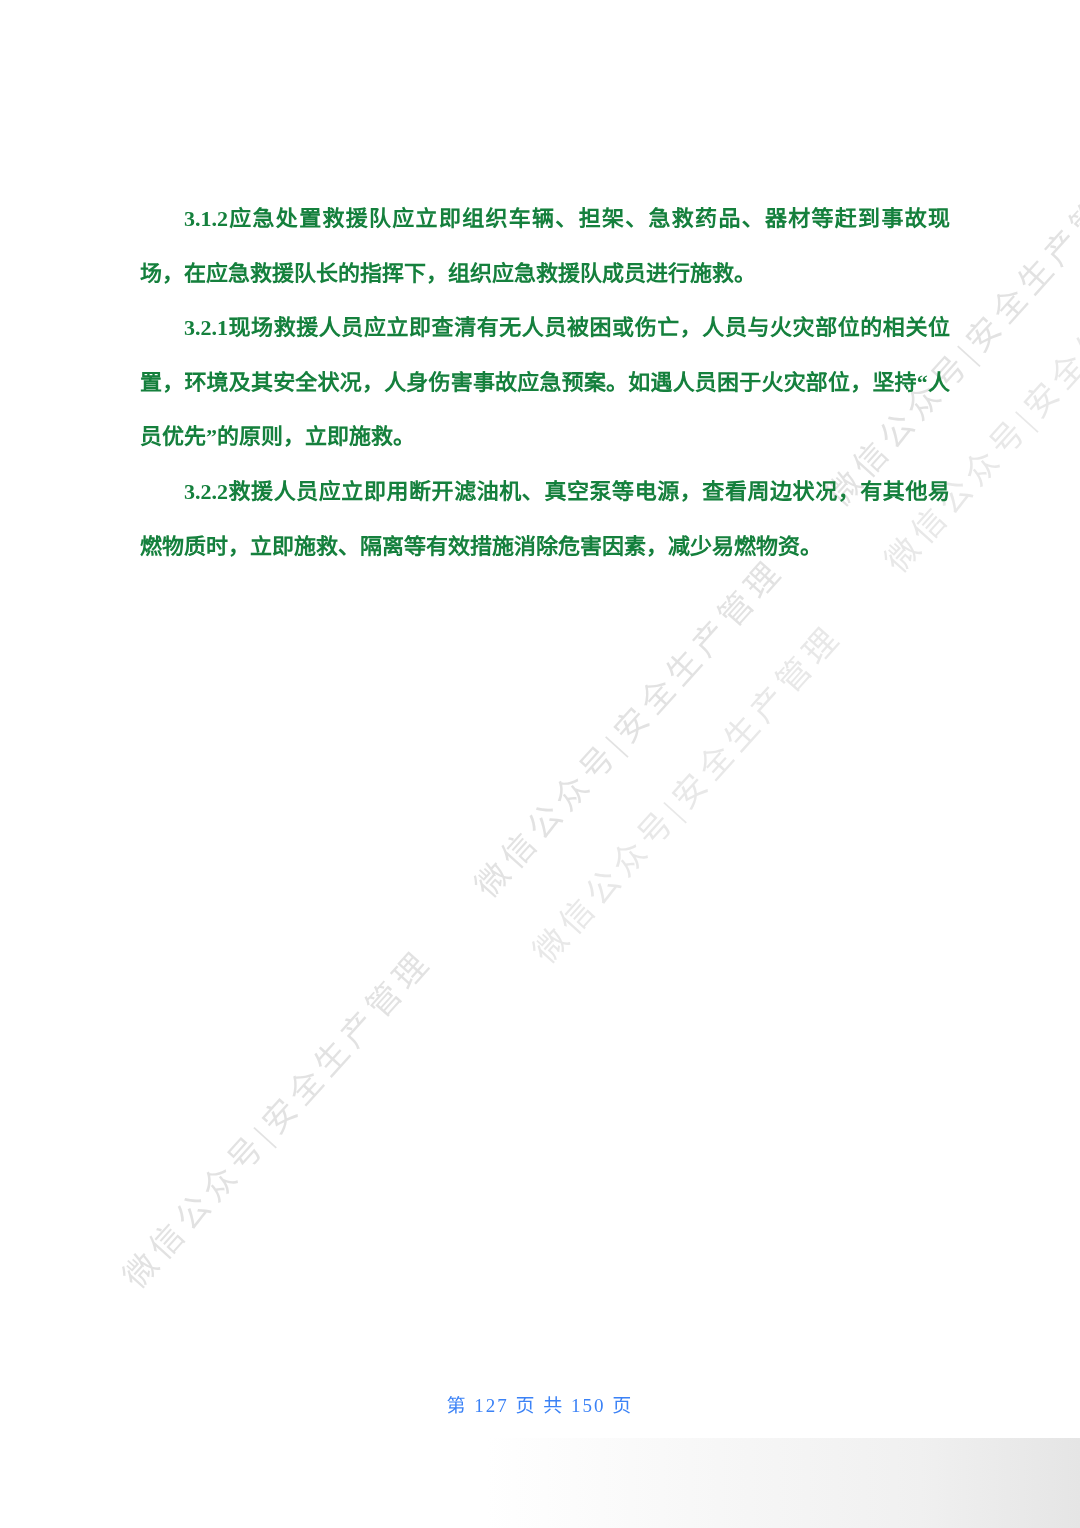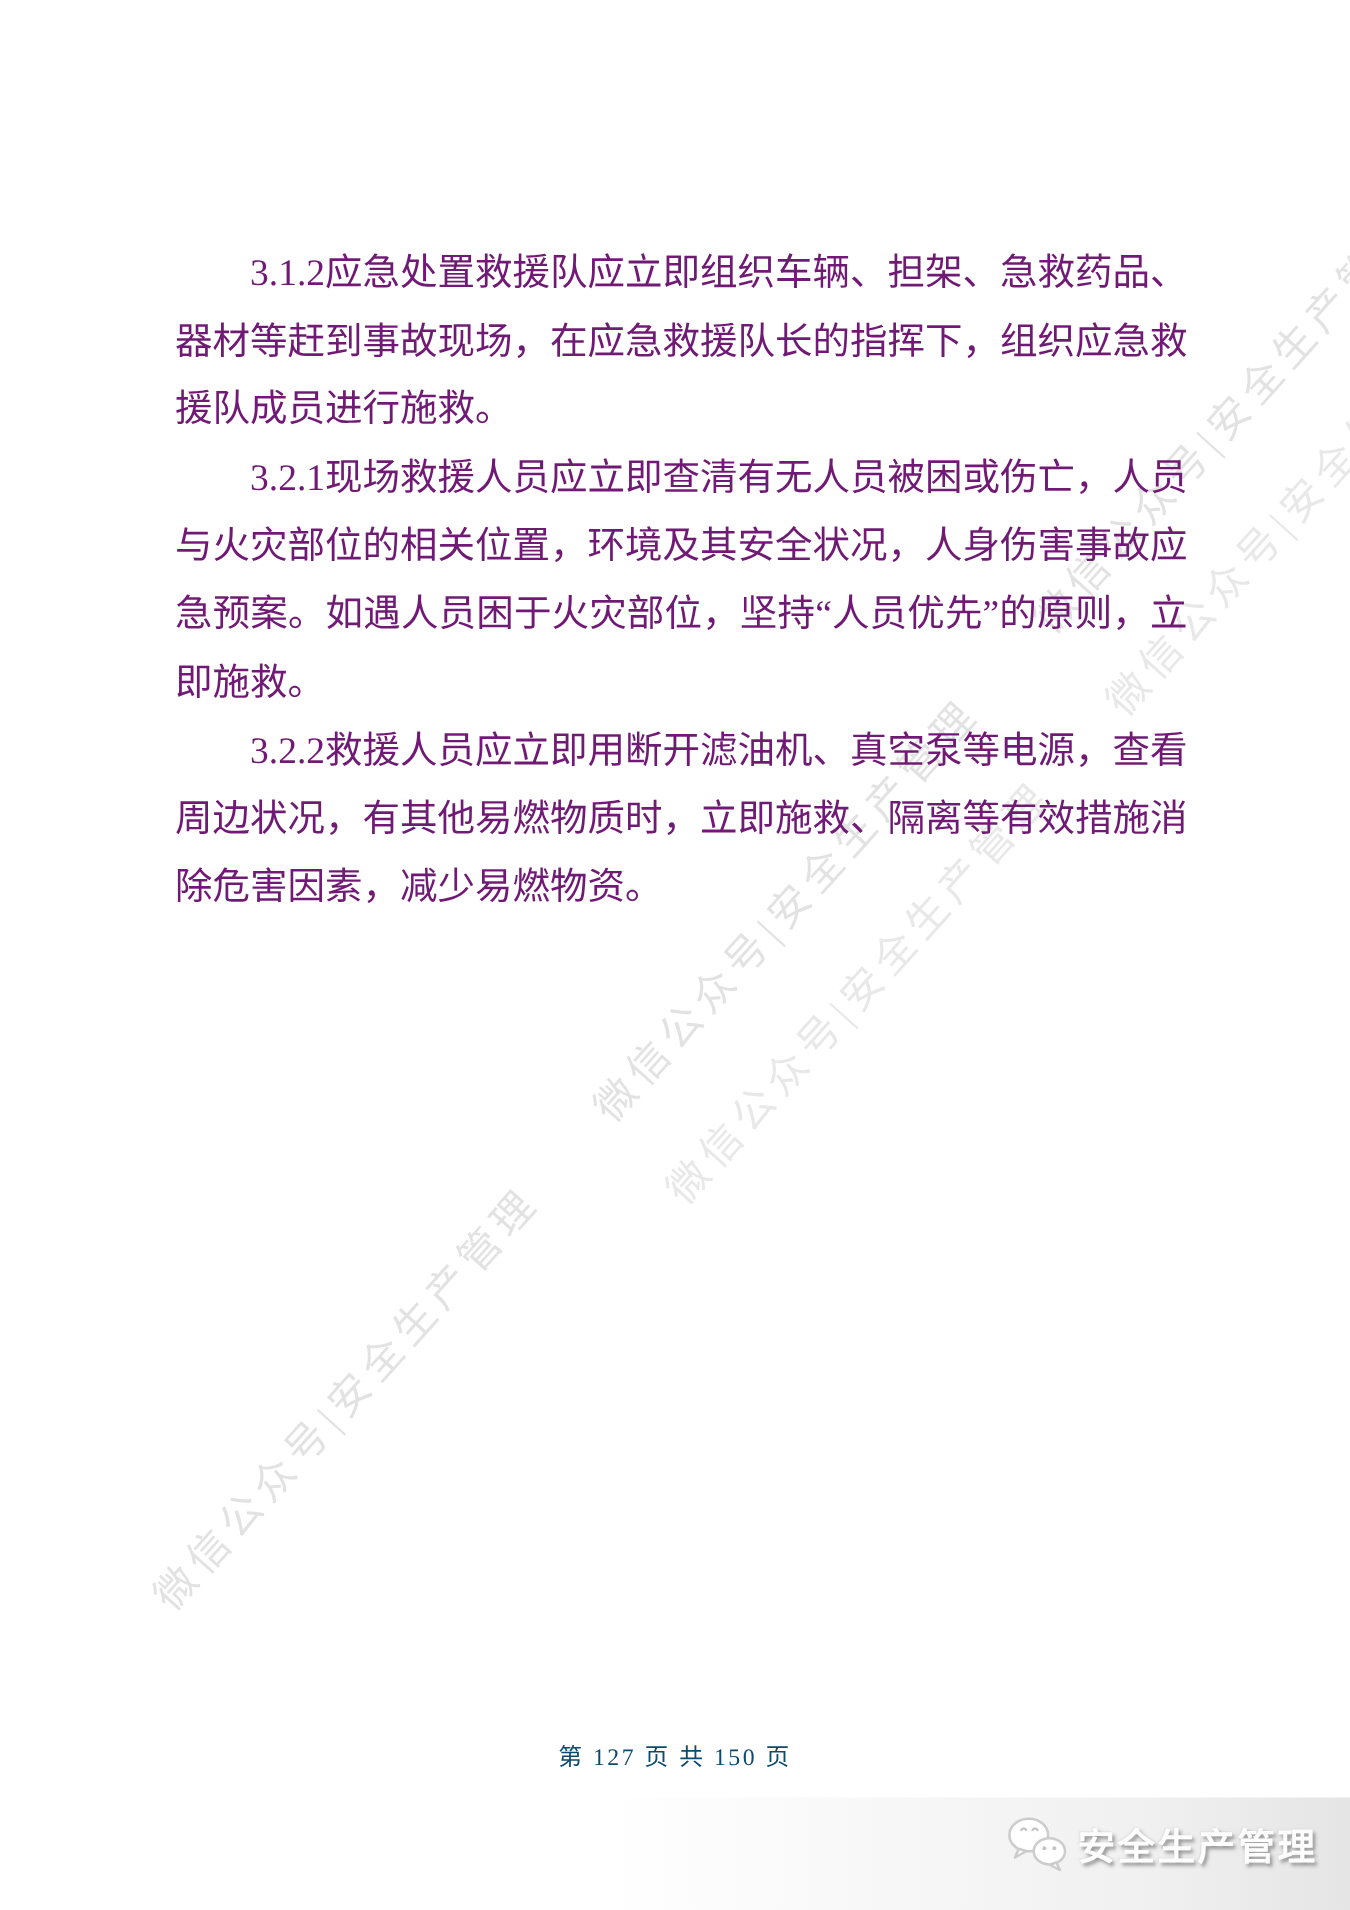--- a/index.html
+++ b/index.html
@@ -27,34 +27,35 @@
     transform: rotate(-48deg);
   }
   .wm-a { left: 110px; top: 1265px; }
   .wm-b { left: 520px; top: 940px; color: rgba(150,150,150,0.22); }
   .wm-seg { margin-right: 70px; }
 
   
   .content {
     position: absolute; z-index: 2;
     left: 140px; top: 192px; width: 810px;
-    font-size: 30px; line-height: 54.6px;
-    color: #701a75;
+    font-size: 22px; line-height: 54.6px;
+    color: #15803d;
     text-align: justify;
     text-justify: inter-character;
+    font-weight: bold;
   }
   .content p { margin: 0; text-indent: 2em; }
 
   
   .footer {
     position: absolute; z-index: 2;
     left: 0; top: 1390px; width: 1080px;
     text-align: center;
     font-size: 19px; letter-spacing: 2px;
-    color: #0c4a6e;
+    color: #3b82f6;
   }
 
   
   .brand-strip {
     position: absolute; z-index: 1;
     left: 0; top: 1438px; width: 1080px; height: 90px;
     background: linear-gradient(to right,
       rgba(240,240,240,0) 45%,
       rgba(228,228,228,0.55) 85%,
       rgba(218,218,218,0.7) 100%);
@@ -95,35 +96,14 @@
     <p>3.2.1现场救援人员应立即查清有无人员被困或伤亡，人员与火灾部位的相关位置，环境及其安全状况，人身伤害事故应急预案。如遇人员困于火灾部位，坚持“人员优先”的原则，立即施救。</p>
     <p>3.2.2救援人员应立即用断开滤油机、真空泵等电源，查看周边状况，有其他易燃物质时，立即施救、隔离等有效措施消除危害因素，减少易燃物资。</p>
   </main>
 
   <div class="footer">
     <span>第 127 页 共 150 页</span>
   </div>
 
   <div class="brand-strip"></div>
 
-  <div class="brand">
-    <span class="brand-icon">
-      <svg width="50" height="46" viewBox="0 0 50 46" xmlns="http://www.w3.org/2000/svg">
-        <g fill="#ffffff" stroke="#cccccc" stroke-width="2">
-
-          <ellipse cx="18" cy="16" rx="15.5" ry="13"></ellipse>
-          <path d="M10 27 L7 34 L16 29 Z" stroke-linejoin="round"></path>
-
-          <ellipse cx="34.5" cy="29" rx="12.5" ry="10.5"></ellipse>
-          <path d="M40 38 L43 44 L35 40 Z" stroke-linejoin="round"></path>
-        </g>
-
-        <path d="M12 12 q2 -2.5 4 0" fill="none" stroke="#c4c4c4" stroke-width="1.8" stroke-linecap="round"></path>
-        <path d="M21 12 q2 -2.5 4 0" fill="none" stroke="#c4c4c4" stroke-width="1.8" stroke-linecap="round"></path>
-
-        <circle cx="30.5" cy="26.5" r="1.6" fill="#c4c4c4"></circle>
-        <circle cx="38.5" cy="26.5" r="1.6" fill="#c4c4c4"></circle>
-      </svg>
-    </span>
-    <span class="brand-text">安全生产管理</span>
-  </div>
 
 </div>
 
 </body></html>

